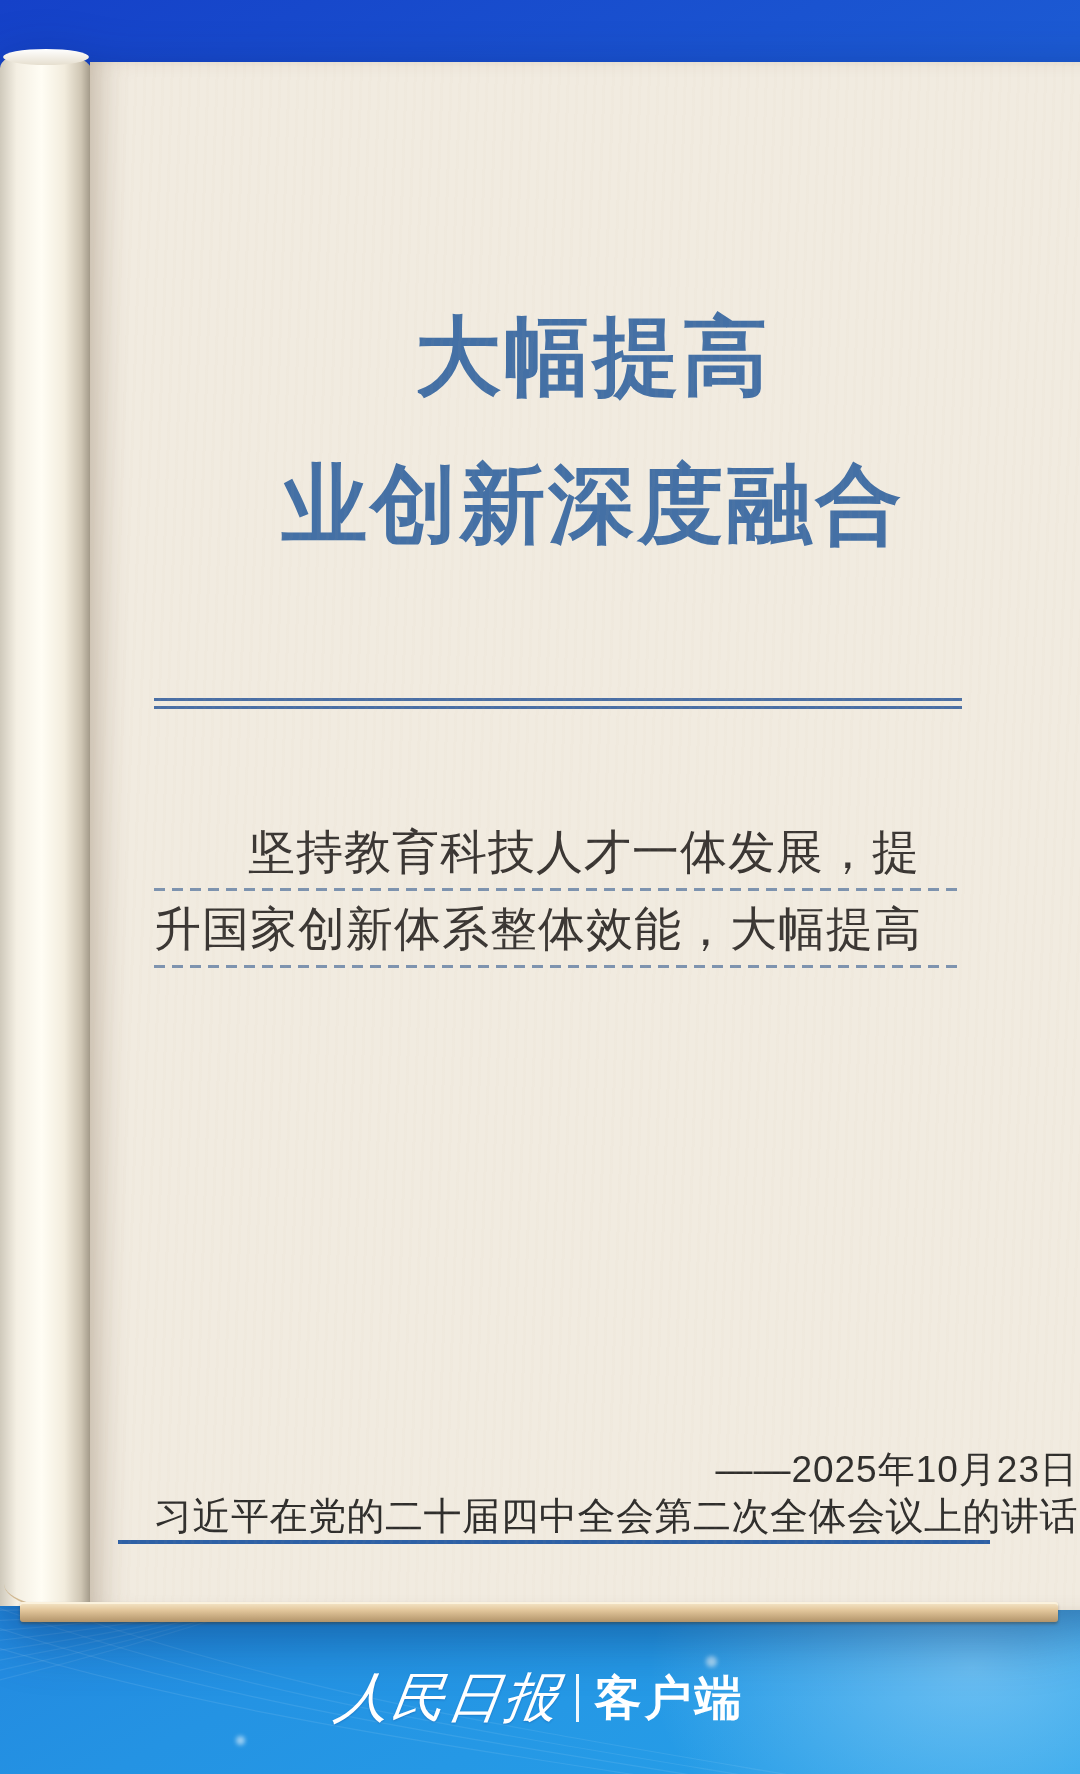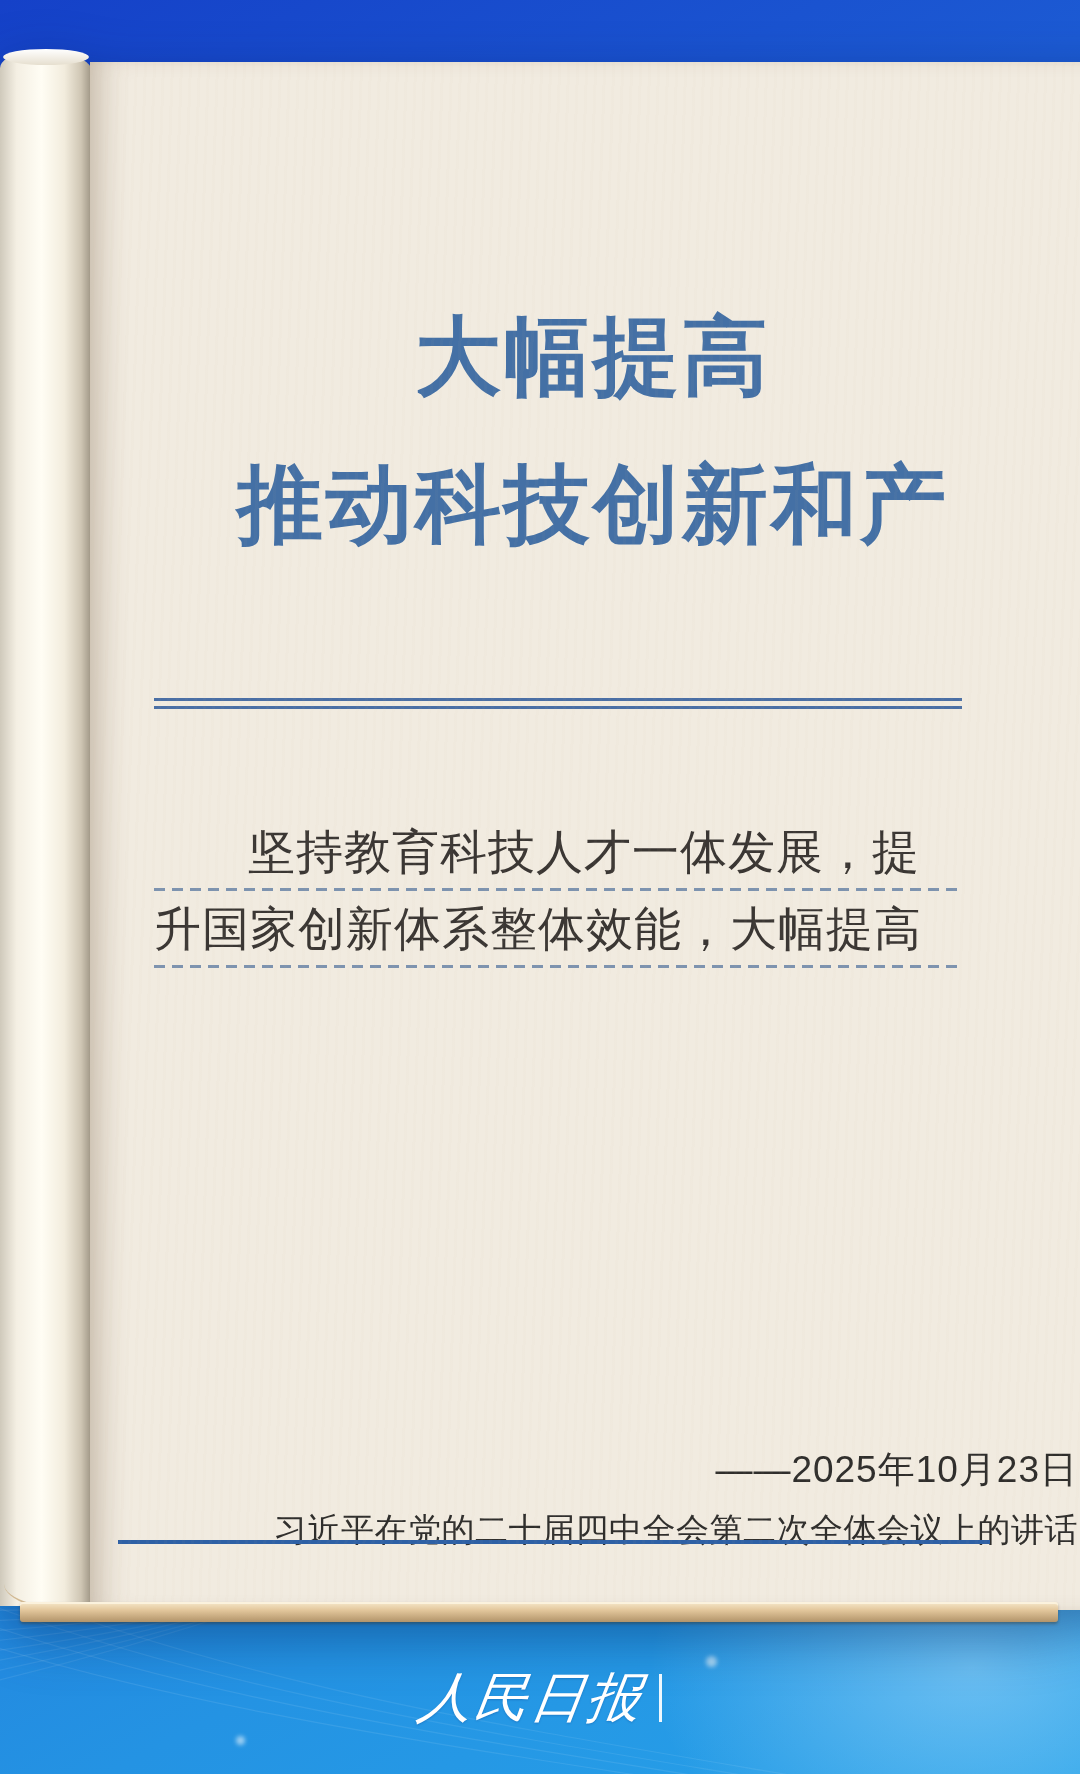--- a/index.html
+++ b/index.html
@@ -57,21 +57,21 @@
     font-family:"DejaVu Serif","Liberation Serif",serif;
     color:var(--body-text,#3a3633);font-size:47px;letter-spacing:1px;}
   .quote-line{height:77px;box-sizing:border-box;display:flex;align-items:flex-end;padding-bottom:7px;
     background-image:repeating-linear-gradient(90deg, var(--dashed-rule,#7d93af) 0 11px, rgba(0,0,0,0) 11px 18px);
     background-size:100% 3px;background-position:0 100%;background-repeat:no-repeat;}
   .quote-line span{display:block;width:100%;white-space:nowrap;}
   .quote-line.first span{text-indent:2em;margin-top:25px;}
 
   .cite{position:absolute;left:64px;right:88px;top:1386px;text-align:right;color:#2f2e2c;}
   .cite-date{font-size:37px;line-height:44px;letter-spacing:1px;}
-  .cite-src{font-size:33px;line-height:44px;margin-top:16px;letter-spacing:.5px;}
+  .cite-src{font-size:38px;line-height:44px;margin-top:2px;letter-spacing:.5px;}
 
   .solid-rule{position:absolute;left:28px;width:872px;top:1478px;height:4px;
     background:var(--solid-rule,#2e60a5);}
 
   
   .footer{position:absolute;left:0;right:0;top:1658px;height:80px;
     display:flex;align-items:center;justify-content:center;gap:16px;color:#fff;}
   .brand-script{font-family:"DejaVu Serif","Liberation Serif",serif;font-style:italic;
     font-size:54px;transform:skewX(-8deg);letter-spacing:2px;text-shadow:0 1px 2px rgba(0,40,120,.25);}
   .brand-divider{width:3px;height:48px;background:rgba(255,255,255,.92);}
@@ -128,21 +128,21 @@
   <span class="dot d3"></span>
 
   <div class="book">
 
     <div class="curl"></div>
 
     <div class="page">
 
       <div class="title">
         <div>大幅提高</div>
-        <div>推动科技创新和产</div>
+        <div>业创新深度融合</div>
       </div>
 
       <div class="double-rule"></div>
 
       <div class="quote">
         <div class="quote-line first">
           <span>坚持教育科技人才一体发展，提</span>
         </div>
         <div class="quote-line">
           <span>升国家创新体系整体效能，大幅提高</span>
@@ -157,15 +157,16 @@
       <div class="solid-rule"></div>
 
     </div>
 
     <div class="pages-bottom"></div>
   </div>
 
   <div class="footer">
     <span class="brand-script">人民日报</span>
     <span class="brand-divider"></span>
+    <span class="brand-suffix">客户端</span>
   </div>
 
 </div>
 
 </body></html>

